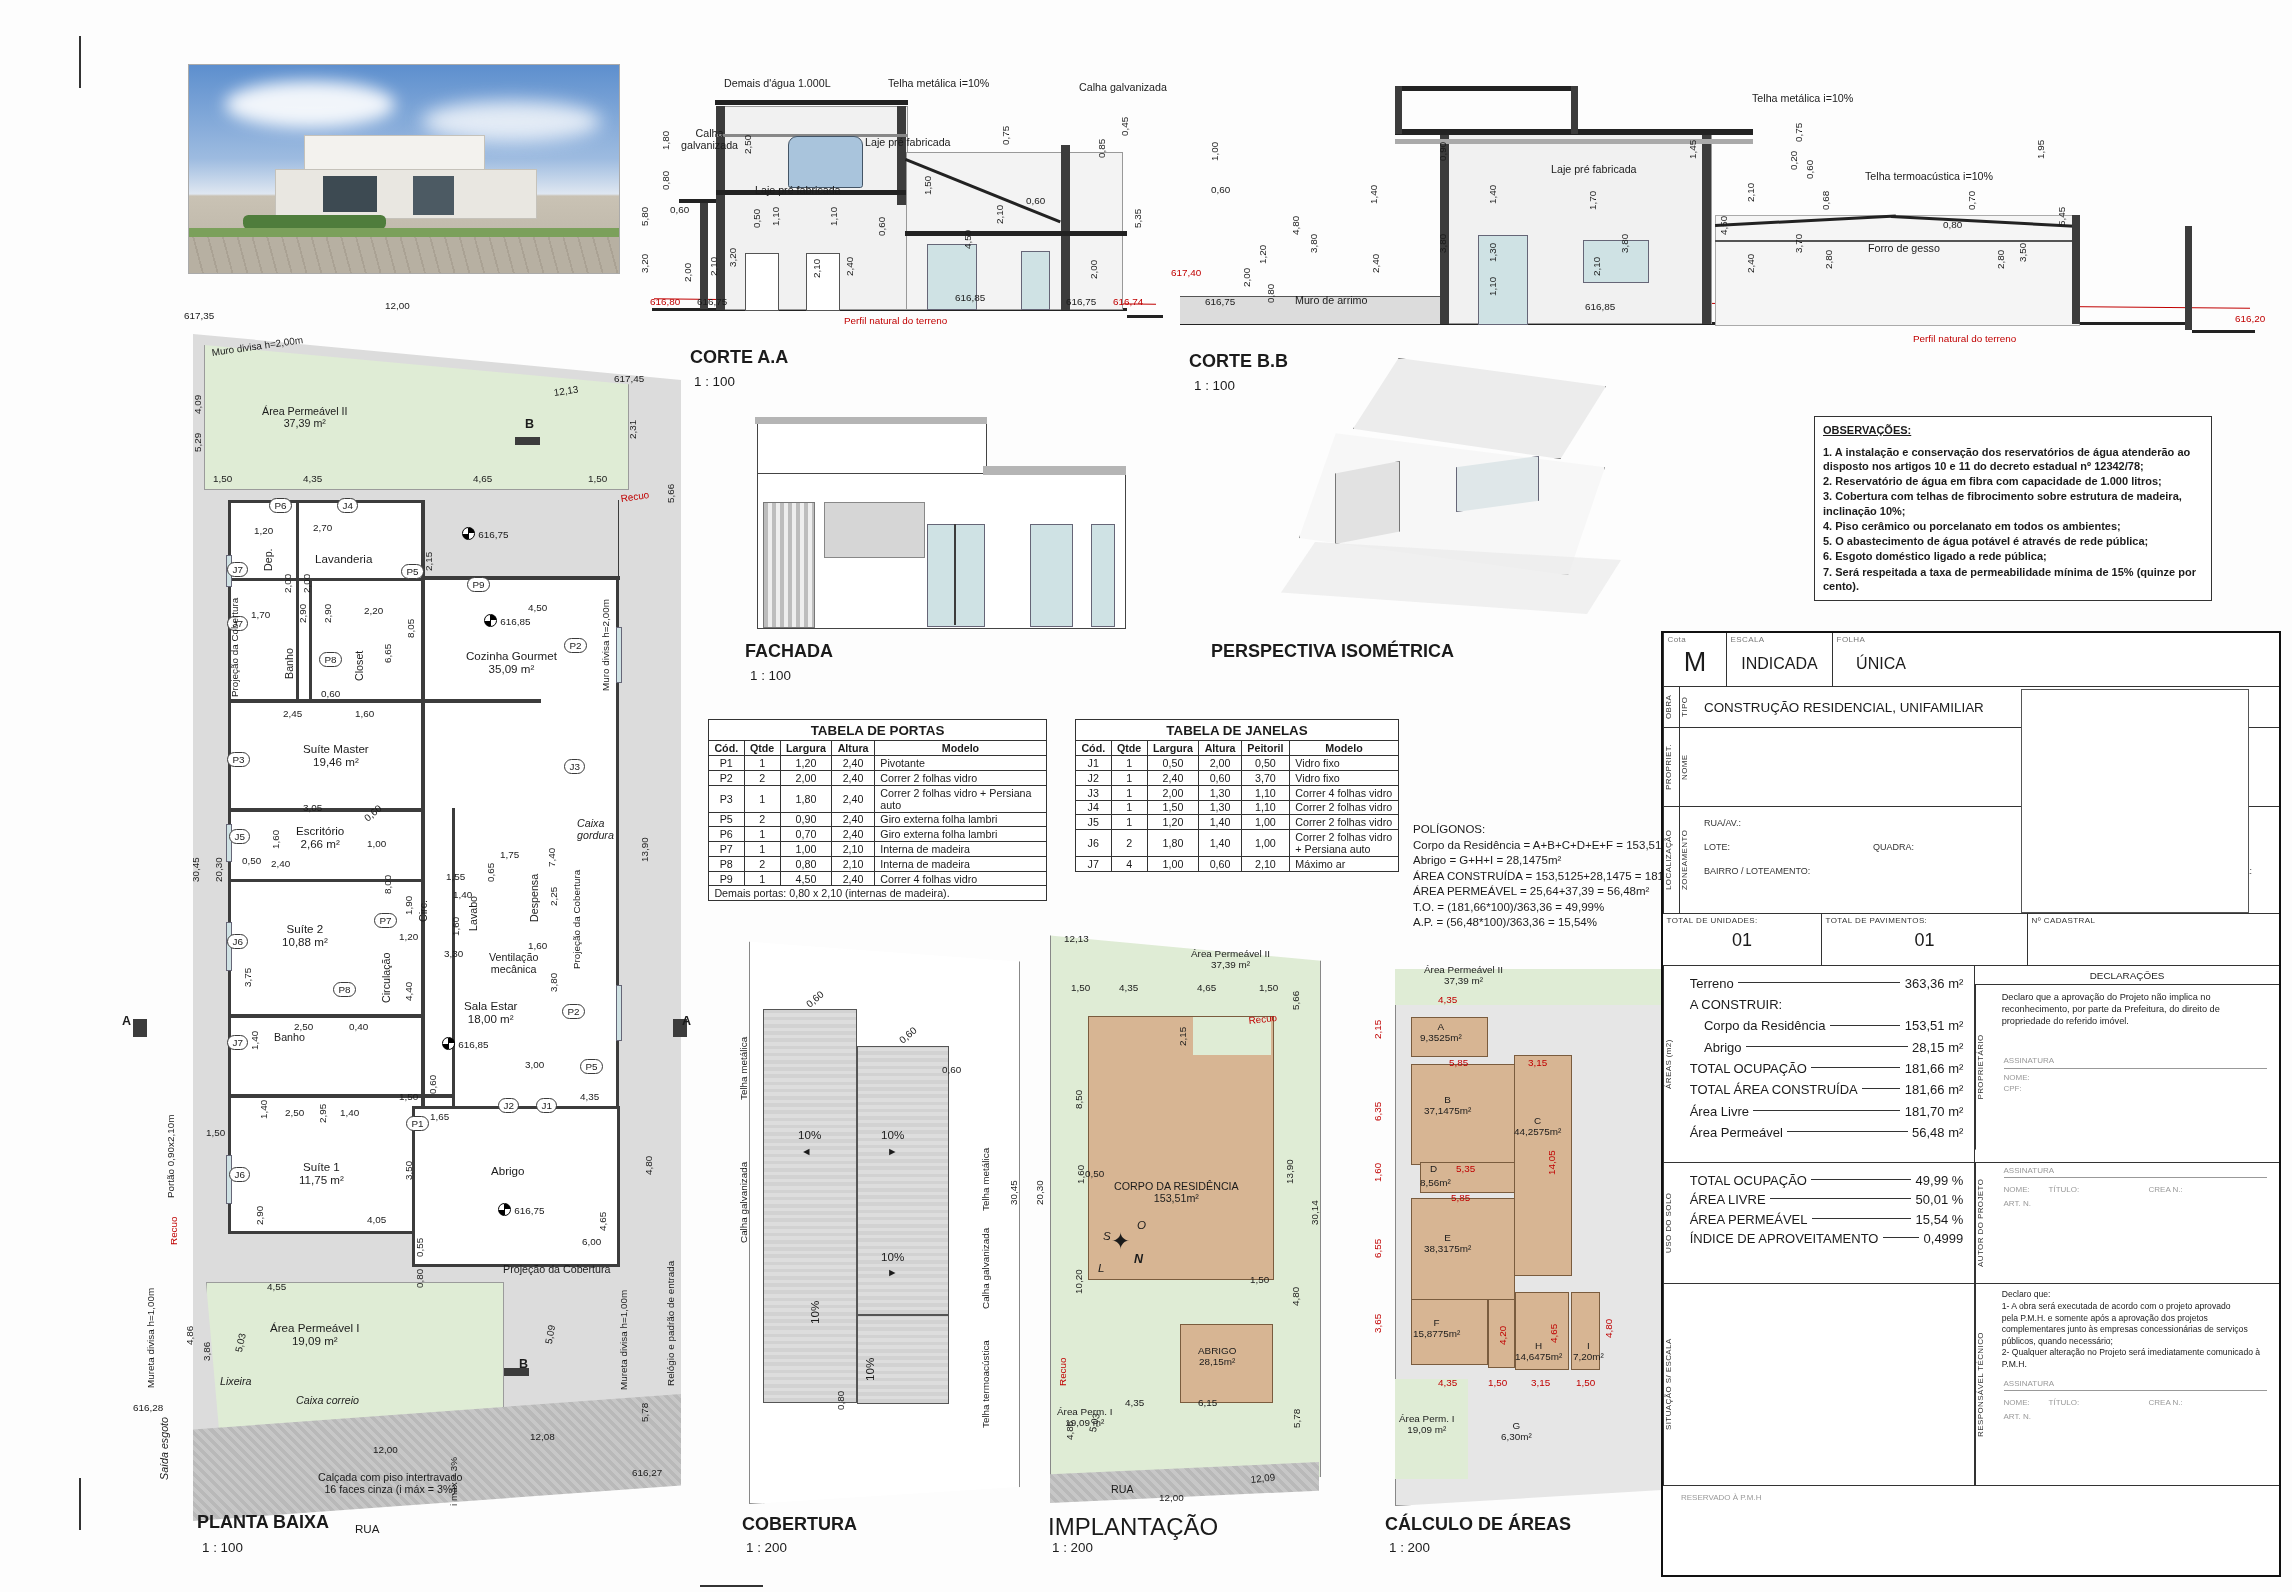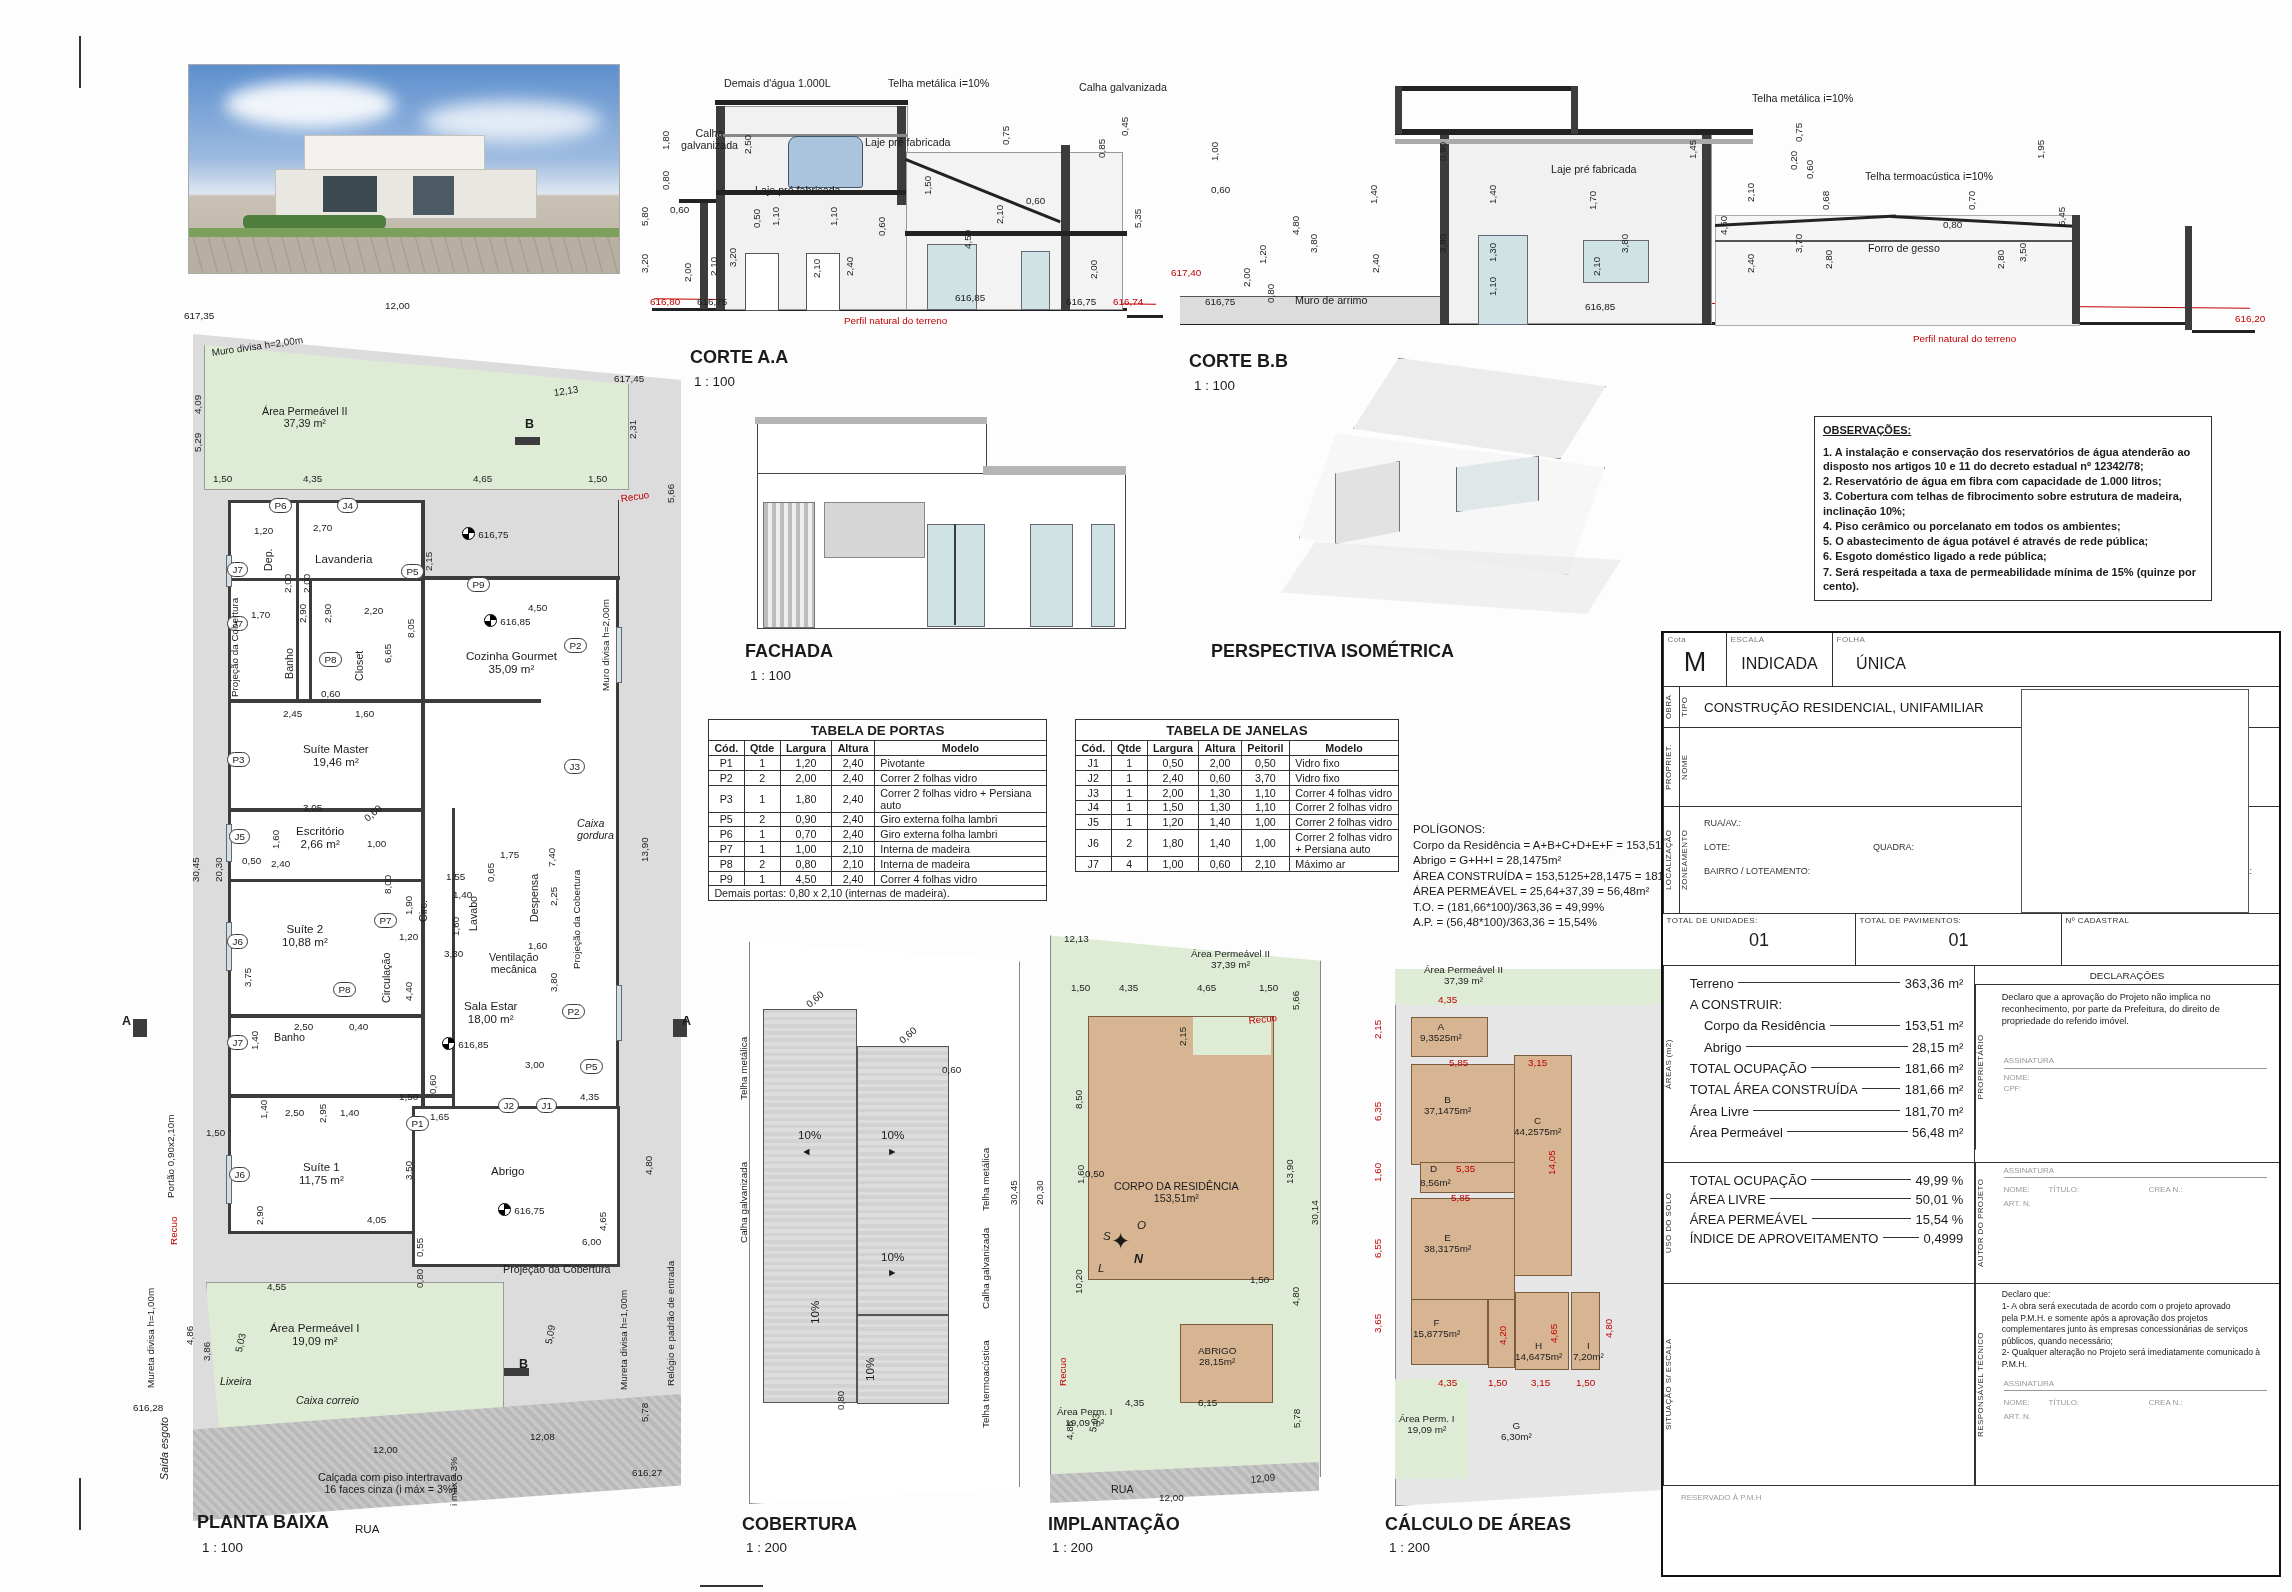--- a/index.html
+++ b/index.html
@@ -416,21 +416,21 @@
           <span>QUADRA:</span>
         </div>
       <div style="display:flex;margin:14.3px 9px 0">
           <span>BAIRRO / LOTEAMENTO:</span>
           <span style="flex:1"></span>
           <span style="margin-right:18px">ZONA:</span>
         </div>
     </div>
   </div>
   <div class="tb-row" style="height:52px">
-    <div class="cell" style="width:193px;border-right:0.9px solid #333">
+    <div class="cell" style="width:159px;border-right:0.9px solid #333">
       <span class="mini" style="color:#333">TOTAL DE UNIDADES:</span>
       <div style="font-size:18px;text-align:center;margin-top:16px">01</div>
     </div>
     <div class="cell" style="width:206px;border-right:0.9px solid #333">
       <span class="mini" style="color:#333">TOTAL DE PAVIMENTOS:</span>
       <div style="font-size:18px;text-align:center;margin-top:16px">01</div>
     </div>
     <div class="cell" style="flex:1">
       <span class="mini" style="color:#333">Nº CADASTRAL</span>
     </div>
@@ -868,21 +868,21 @@
     <span class="lbl" style="left: 1198px; top: 1397px; font-size: 9.9px;">6,15</span>
     <span class="lbl" style="left: 1291px; top: 1428px; transform: rotate(-90deg); font-size: 9.9px;">5,78</span>
     <span class="lbl" style="left: 1250px; top: 1474px; transform: rotate(-6deg); font-size: 9.9px;">12,09</span>
     <span class="lbl" style="left: 1159px; top: 1492px; font-size: 9.9px;">12,00</span>
     <span class="lbl" style="left: 1111px; top: 1483px; font-size: 10.7px;">RUA</span>
     <span class="lbl" style="left: 1103px; top: 1229px; font-size: 11.6px; font-style: italic;">S</span>
     <span class="lbl" style="left: 1137px; top: 1218px; font-size: 11.6px; font-style: italic;">O</span>
     <span class="lbl" style="left: 1098px; top: 1261px; font-size: 11.6px; font-style: italic;">L</span>
     <span class="lbl" style="left: 1134px; top: 1252px; font-size: 12.5px; font-weight: bold; font-style: italic;">N</span>
     <span class="lbl" style="left: 1111px; top: 1229px; font-size: 23px;">✦</span>
-    <span class="lbl" style="left: 1048px; top: 1514px; font-size: 18px; font-weight: bold;">IMPLANTAÇÃO</span>
+    <span class="lbl" style="left: 1048px; top: 1514px; font-size: 24px; font-weight: normal;">IMPLANTAÇÃO</span>
     <span class="lbl" style="left: 1052px; top: 1540px; font-size: 13.4px;">1 : 200</span>
   </div>
 <div class="layer">
     <span class="lbl tc" style="left: 1424px; top: 964px; font-size: 9.9px;">Área Permeável II
 37,39 m²</span>
     <span class="lbl" style="left: 1438px; top: 994px; color: rgb(192, 0, 0); font-size: 9.9px;">4,35</span>
     <span class="lbl tc" style="left: 1420px; top: 1021px; font-size: 9.9px;">A
 9,3525m²</span>
     <span class="lbl" style="left: 1449px; top: 1057px; color: rgb(192, 0, 0); font-size: 9.9px;">5,85</span>
     <span class="lbl" style="left: 1528px; top: 1057px; color: rgb(192, 0, 0); font-size: 9.9px;">3,15</span>

